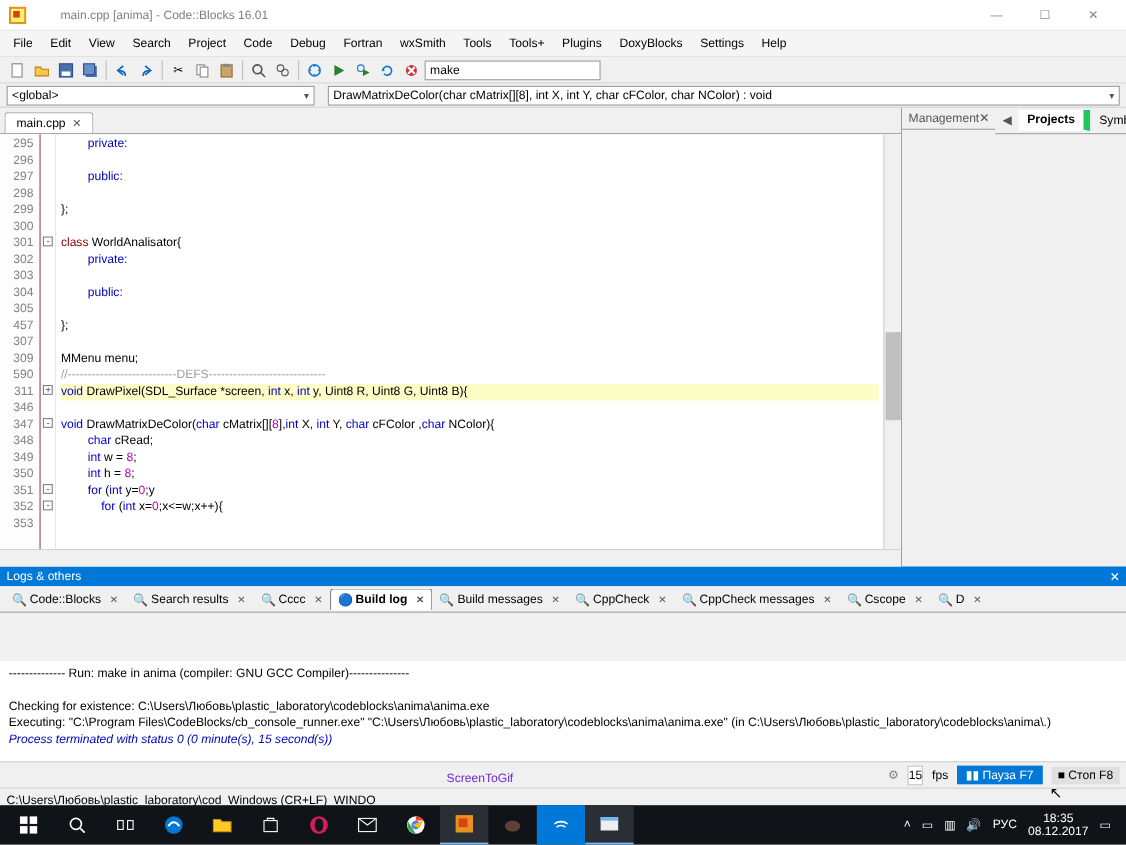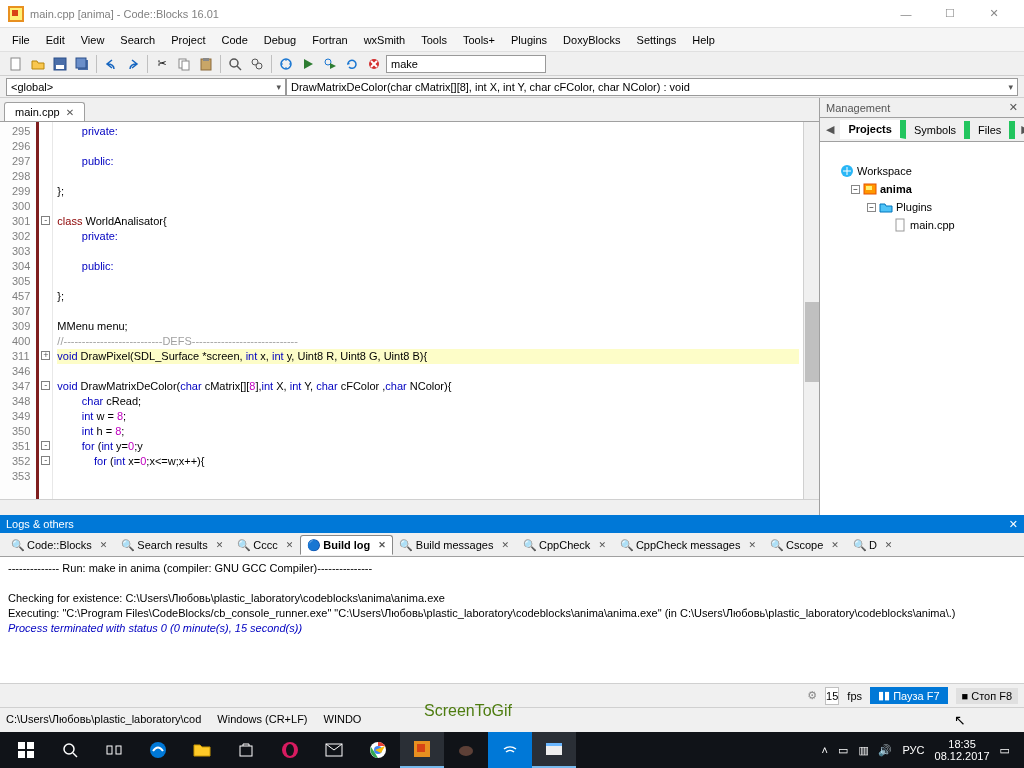--- a/index.html
+++ b/index.html
@@ -1,107 +1,107 @@
 <!DOCTYPE html>
 <html><head>
 <meta charset="utf-8">
 <style>
 * { margin: 0; padding: 0; box-sizing: border-box; font-family: Tahoma, "Segoe UI", sans-serif; font-size: 11px; }
 body { background: #f0f0f0; width: 1024px; height: 768px; overflow: hidden; position: relative; }
 
 
 .titlebar { height: 28px; background: #fff; display: flex; align-items: center; padding: 0 8px; border-bottom: 1px solid #e0e0e0; }
 .titlebar-icon { width: 16px; height: 16px; margin-right: 6px; }
-.titlebar-text { color: #808080; flex: 1; }
+.titlebar-text { color: #808080; flex: 1; margin-left: 25px; }
 .titlebar-controls { display: flex; gap: 0; }
 .titlebar-btn { width: 44px; height: 28px; display: flex; align-items: center; justify-content: center; color: #888; }
 
 
 .menubar { height: 24px; background: #f5f5f5; display: flex; align-items: center; padding: 0 4px; border-bottom: 1px solid #e0e0e0; }
 .menu-item { padding: 3px 8px; cursor: default; }
 
 
 .toolbar { height: 24px; background: #f0f0f0; display: flex; align-items: center; padding: 2px 6px; gap: 2px; border-bottom: 1px solid #d0d0d0; }
 .tool-btn { width: 20px; height: 20px; display: flex; align-items: center; justify-content: center; cursor: pointer; }
 .tool-sep { width: 1px; height: 18px; background: #c0c0c0; margin: 0 2px; }
 .tool-input { height: 18px; border: 1px solid #999; background: #fff; padding: 0 4px; font-size: 11px; }
 
 
-.dropbar { height: 22px; background: #f0f0f0; display: flex; align-items: center; padding: 2px 6px; gap: 0; border-bottom: 1px solid #d0d0d0; }
+.dropbar { height: 22px; background: #f0f0f0; display: flex; align-items: center; padding: 2px 6px; gap: 12px; border-bottom: 1px solid #d0d0d0; }
 .drop { flex: 1; height: 18px; border: 1px solid #999; background: #fff; display: flex; align-items: center; padding: 0 4px; position: relative; }
 .drop::after { content: "▾"; position: absolute; right: 4px; font-size: 9px; color: #555; }
 
 
 .main { display: flex; height: 417px; }
 
 
 .editor-region { flex: 1; display: flex; flex-direction: column; border-right: 1px solid #a0a0a0; }
 .file-tabs { height: 24px; background: #f0f0f0; display: flex; align-items: flex-end; padding: 2px 4px 0; border-bottom: 1px solid #a0a0a0; }
 .file-tab { background: #fff; border: 1px solid #a0a0a0; border-bottom: none; padding: 3px 10px; display: flex; align-items: center; gap: 6px; border-radius: 3px 3px 0 0; }
 .file-tab .close-x { color: #555; font-size: 10px; cursor: pointer; }
 
 .code-area { flex: 1; display: flex; background: #fff; font-family: "Courier New", monospace; font-size: 12px; line-height: 15px; overflow: hidden; position: relative; }
-.gutter { background: #fdfdfd; color: #808080; padding: 2px 6px 2px 12px; border-right: 3px solid #7f1d1d; user-select: none; }
+.gutter { background: #fdfdfd; color: #808080; text-align: right; padding: 2px 6px 2px 12px; border-right: 1px solid #7f1d1d; user-select: none; }
 .fold-col { width: 14px; background: #fff; border-right: 1px solid #e8e8e8; }
 .code-lines { flex: 1; padding: 2px 4px; white-space: pre; position: relative; }
 .scroll-v { width: 16px; background: #f0f0f0; border-left: 1px solid #d0d0d0; position: relative; }
 .scroll-thumb-v { position: absolute; top: 180px; left: 1px; width: 14px; height: 80px; background: #c0c0c0; }
 .scroll-h { height: 16px; background: #f0f0f0; border-top: 1px solid #d0d0d0; }
 
 .kw { color: #0000c0; }
 .kw2 { color: #8b0000; }
 .num { color: #c000c0; }
 .cmt { color: #a0a0a0; text-align: center; }
 .hl-line { background: #fdfdc8; display: inline-block; width: 100%; }
 
 .fold-box { display: inline-block; width: 9px; height: 9px; border: 1px solid #808080; text-align: center; line-height: 7px; font-size: 9px; color: #555; background: #fff; }
 
 
-.mgmt { width: 204px; display: flex; flex-direction: column; }
+.mgmt { width: 204px; display: flex; flex-direction: row; }
 .mgmt-title { height: 20px; background: #f0f0f0; border-bottom: 1px solid #a0a0a0; display: flex; align-items: center; padding: 0 6px; color: #555; }
 .mgmt-title .close-x { margin-left: auto; }
 .mgmt-tabs { height: 24px; background: #f0f0f0; display: flex; align-items: center; border-bottom: 1px solid #a0a0a0; }
 .mgmt-tab { padding: 3px 8px; border-right: 6px solid #22c55e; cursor: pointer; }
 .mgmt-tab.active { background: #fff; border-bottom: 1px solid #fff; font-weight: bold; }
 .nav-arrow { padding: 3px 6px; color: #555; cursor: pointer; }
 .tree { flex: 1; background: #fff; padding: 20px; overflow: auto; }
 .tree-row { display: flex; align-items: center; height: 18px; gap: 3px; }
 .tree-indent { display: inline-block; }
 .tree-toggle { width: 9px; height: 9px; border: 1px solid #888; display: inline-flex; align-items: center; justify-content: center; font-size: 8px; background: #fff; }
 .tree-icon { width: 14px; height: 14px; display: inline-flex; align-items: center; justify-content: center; }
 
 
 .logs-title { height: 18px; background: #0078d7; color: #fff; display: flex; align-items: center; padding: 0 6px; font-size: 11px; }
 .logs-title .close-x { margin-left: auto; }
 .log-tabs { height: 24px; background: #f0f0f0; display: flex; align-items: center; border-bottom: 1px solid #a0a0a0; padding: 0 4px; overflow: hidden; }
 .log-tab { display: flex; align-items: center; gap: 4px; padding: 3px 6px; border: 1px solid transparent; white-space: nowrap; }
 .log-tab.active { background: #fff; border: 1px solid #888; border-bottom: 1px solid #fff; border-radius: 3px 3px 0 0; font-weight: bold; }
 .log-tab .close-x { color: #555; font-size: 9px; margin-left: 4px; }
 .log-icon { width: 12px; height: 12px; display: inline-block; }
-.log-body { height: 126px; background: #fff; padding: 4px 8px; font-family: "Courier New", monospace; font-size: 12px; line-height: 15px; overflow: auto; }
+.log-body { height: 91px; background: #fff; padding: 4px 8px; font-family: "Courier New", monospace; font-size: 12px; line-height: 15px; overflow: auto; margin-top: 44px; }
 .log-info { color: #0000c0; font-style: italic; }
 
 
 .footer1 { height: 24px; background: #f0f0f0; display: flex; align-items: center; border-top: 1px solid #d0d0d0; padding: 0 6px; gap: 8px; }
 .spacer { flex: 1; }
 .status-box { border: 1px solid #c0c0c0; padding: 1px 0; background: #fff; height: 18px; display: flex; align-items: center; }
 .btn-blue { background: #0078d7; color: #fff; padding: 2px 8px; display: flex; align-items: center; gap: 3px; }
 .btn-grey { background: #e0e0e0; padding: 2px 6px; display: flex; align-items: center; gap: 3px; }
-.footer2 { height: 22px; background: #f0f0f0; display: flex; align-items: center; border-top: 1px solid #d0d0d0; padding: 0 6px; gap: 16px; font-size: 11px; }
+.footer2 { height: 22px; background: #f0f0f0; display: flex; align-items: center; border-top: 1px solid #d0d0d0; padding: 0 6px; gap: 6px; font-size: 11px; }
 
 
 .taskbar { position: absolute; bottom: 0; left: 0; right: 0; height: 36px; background: #101318; display: flex; align-items: center; padding: 0 4px; }
 .task-btn { width: 44px; height: 36px; display: flex; align-items: center; justify-content: center; color: #fff; }
 .task-btn.active { border-bottom: 2px solid #76b9ed; background: #2a2f36; }
 .tray { margin-left: auto; display: flex; align-items: center; gap: 10px; color: #fff; padding-right: 10px; }
 .tray-time { text-align: center; font-size: 10px; line-height: 12px; }
 
 
 svg { display: block; }
-.overlay-label { position: absolute; top: 702px; left: 424px; font-size: 16px; color: #4d7c0f; }
+.overlay-label { position: absolute; top: 702px; left: 406px; font-size: 11px; color: #6d28d9; }
 .cursor { position: absolute; top: 712px; left: 954px; font-size: 14px; color: #000; }
 </style>
 </head>
 <body>
 
 <div class="titlebar">
   <span class="titlebar-icon">
     <svg width="16" height="16">
         <rect width="16" height="16" fill="#e89020"></rect>
         <rect x="2" y="2" width="12" height="12" fill="#fff176"></rect>
@@ -256,21 +256,21 @@
           <div>299</div>
           <div>300</div>
           <div>301</div>
           <div>302</div>
           <div>303</div>
           <div>304</div>
           <div>305</div>
           <div>457</div>
           <div>307</div>
           <div>309</div>
-          <div>400</div>
+          <div>590</div>
           <div>311</div>
           <div>346</div>
           <div>347</div>
           <div>348</div>
           <div>349</div>
           <div>350</div>
           <div>351</div>
           <div>352</div>
           <div>353</div>
         </div>

